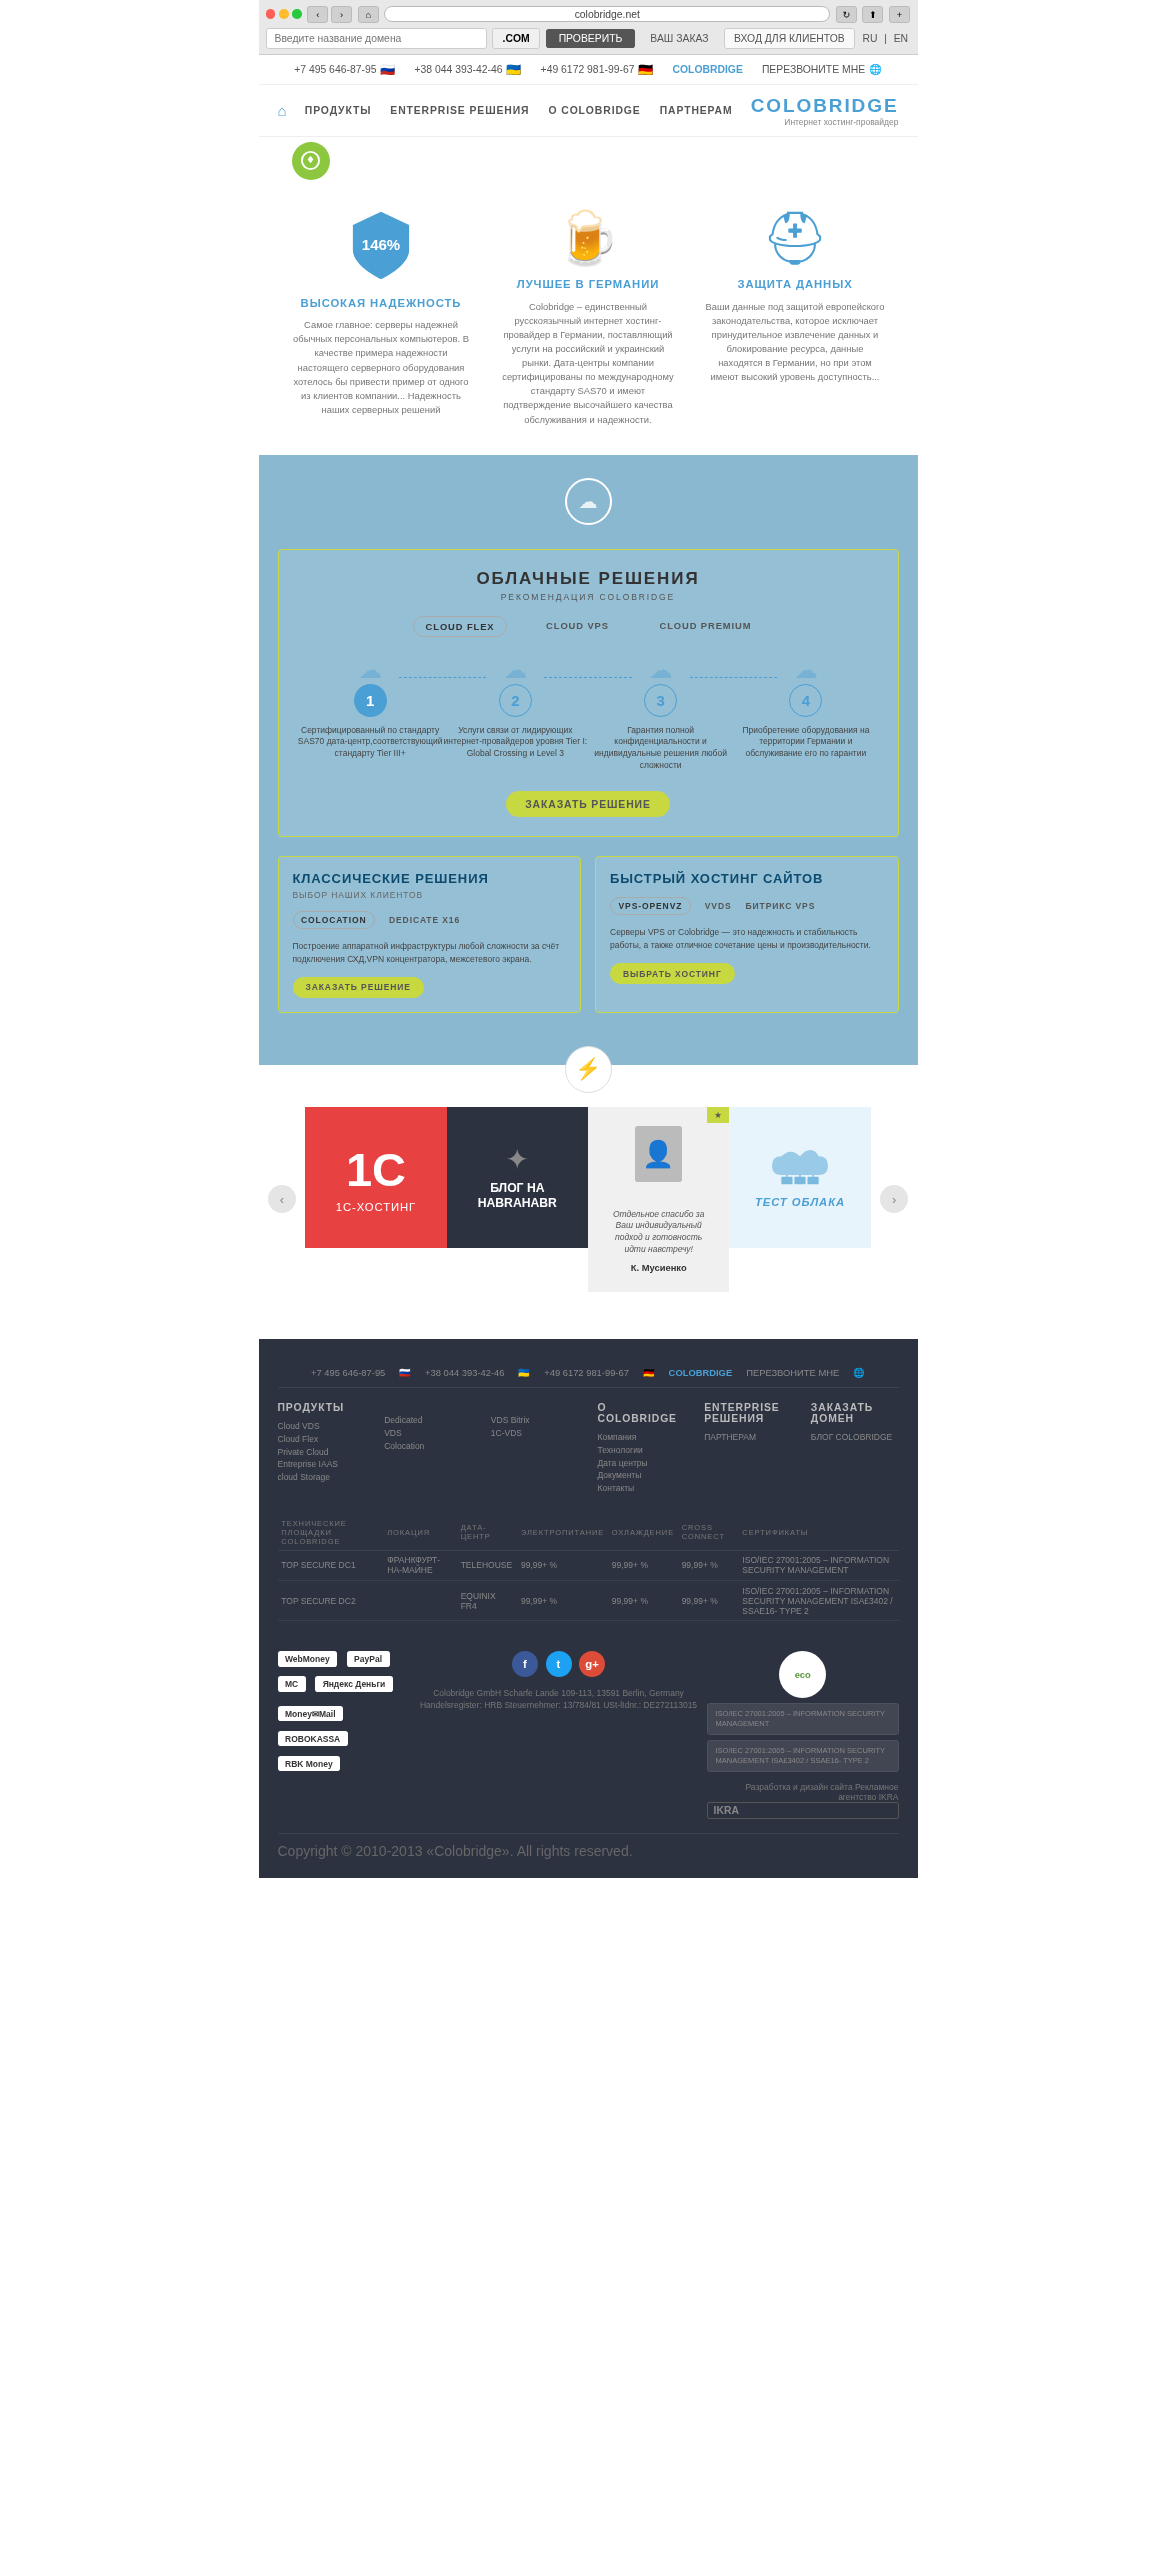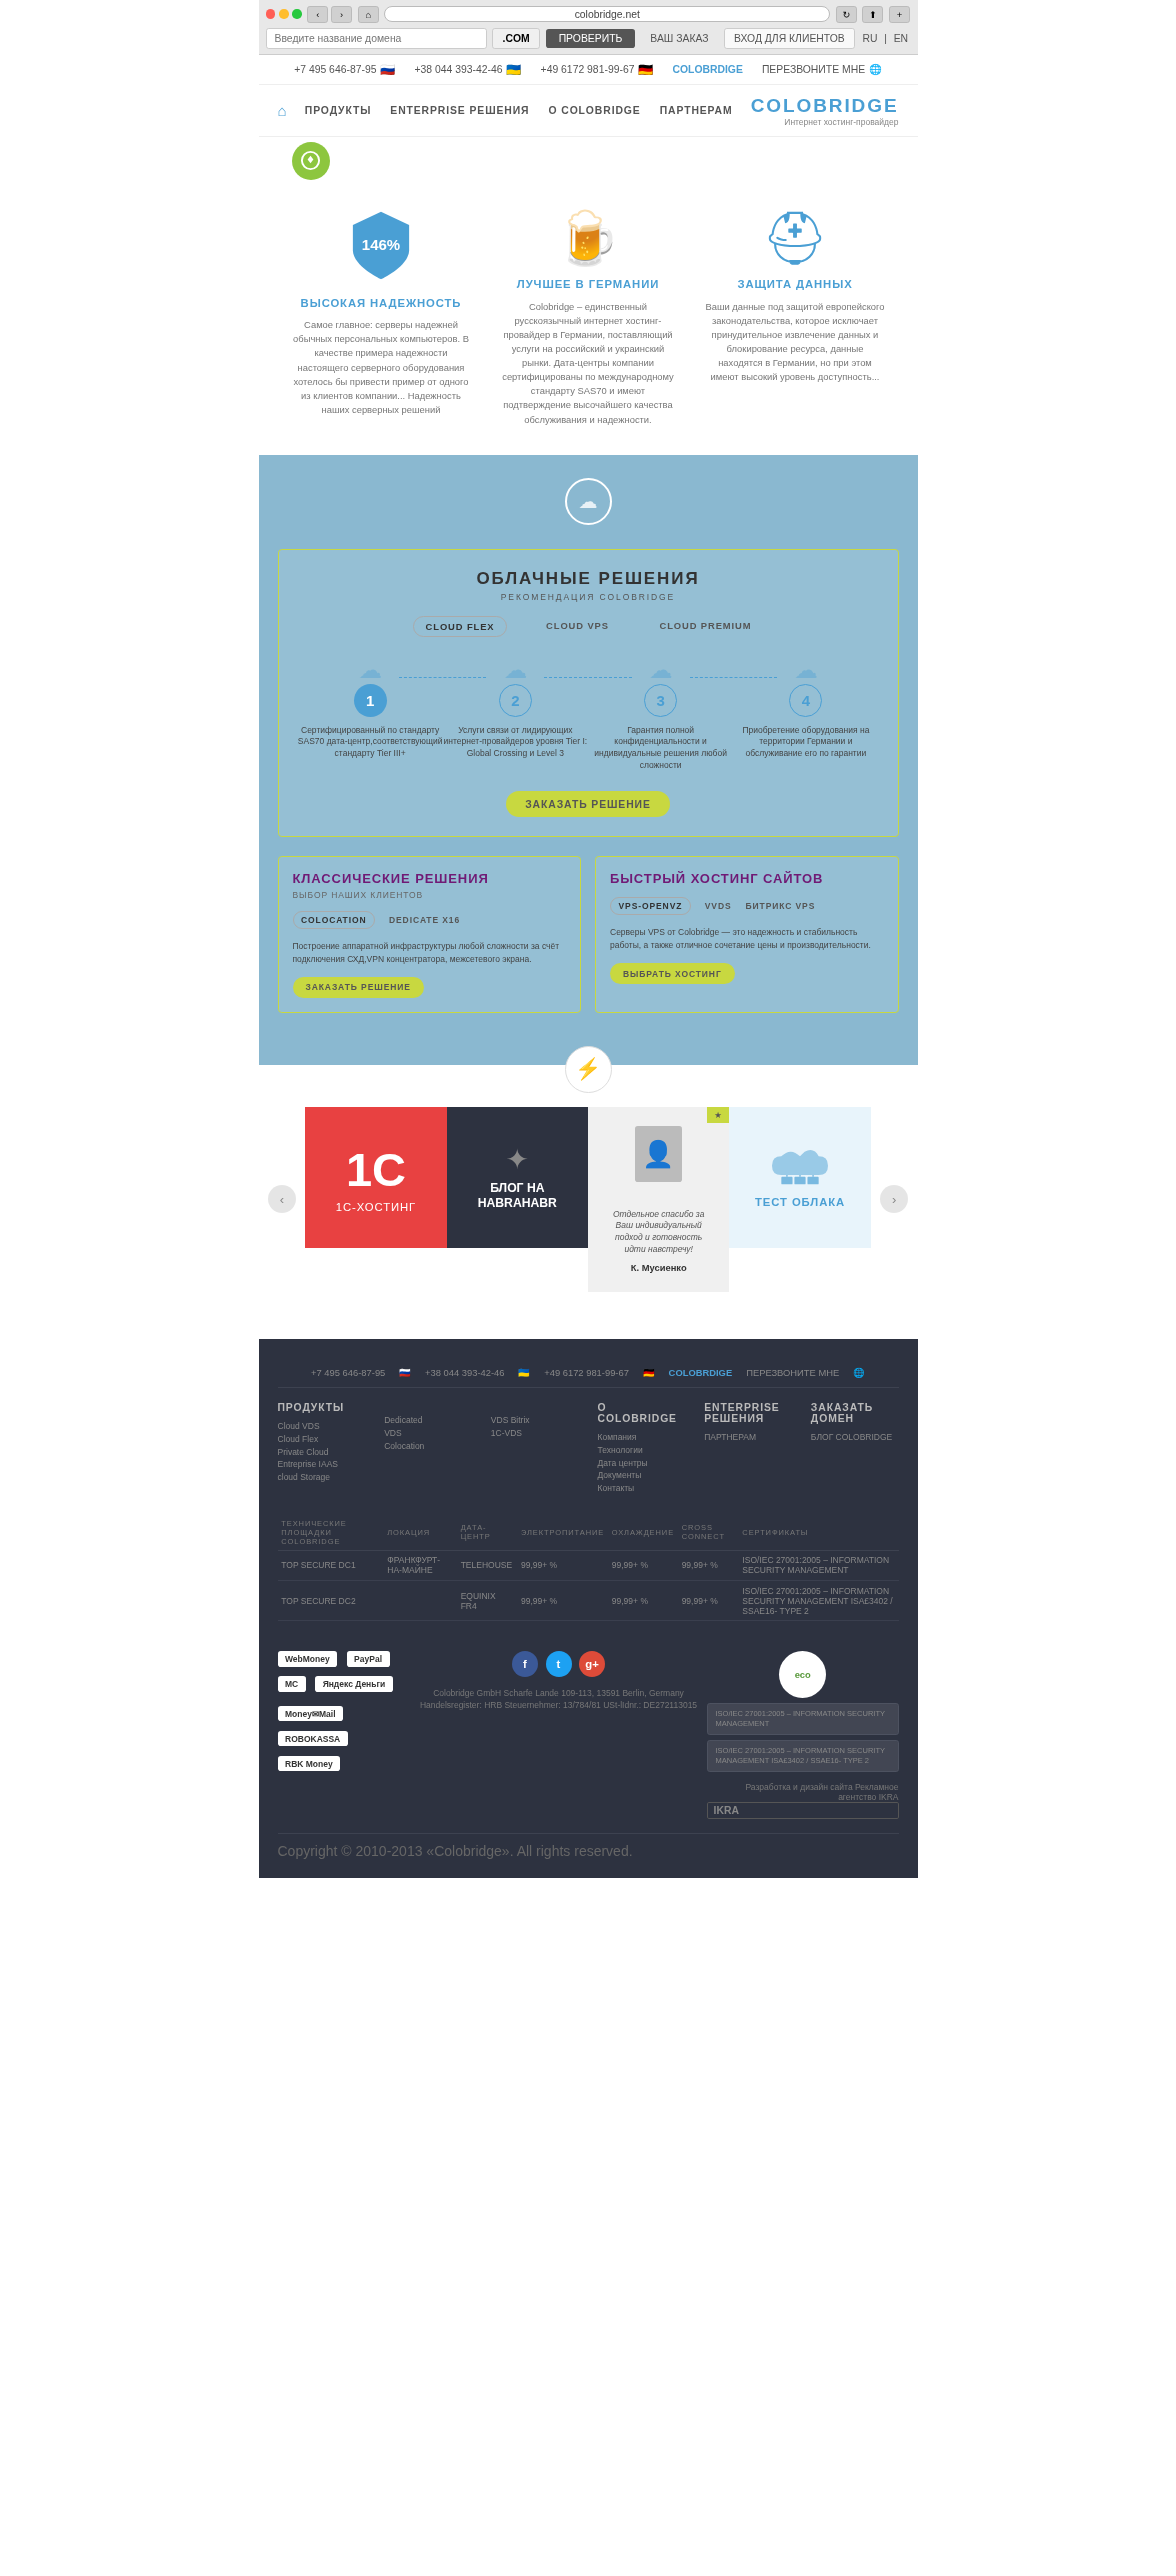--- a/index.html
+++ b/index.html
@@ -159,21 +159,21 @@
       text-align: center; width: fit-content;
     }
 
     
     .two-boxes { display: flex; gap: 14px; margin-bottom: 0; }
     .half-box {
       flex: 1; border: 1.9px solid #c8d840; border-radius: 3.8px;
       padding: 14px; background: rgba(255,255,255,0.1);
     }
     .half-title {
-      font-size: 13px; font-weight: bold; color: #701a75;
+      font-size: 13px; font-weight: bold; color: #0c4a6e;
       text-transform: uppercase; letter-spacing: 0.9px; margin-bottom: 3.8px;
     }
     .half-subtitle {
       font-size: 8.5px; color: #666; text-transform: uppercase; letter-spacing: 0.9px; margin-bottom: 11.3px;
     }
     .half-tabs { display: flex; gap: 14px; margin-bottom: 11.3px; align-items: center; }
     .half-tab {
       font-size: 8.5px; font-weight: bold; color: #555; letter-spacing: 0.9px;
       text-transform: uppercase; cursor: pointer;
     }
@@ -510,21 +510,21 @@
         <div class="slide-cloud">
           <svg width="56" height="42" viewBox="0 0 60 45">
             <path d="M30 10 Q20 0 10 10 Q0 10 0 20 Q0 30 10 30 L50 30 Q60 30 60 20 Q60 10 50 10 Q45 0 35 5 Z" fill="#4a9fd4" opacity="0.5"></path>
             <rect x="10" y="32" width="12" height="8" rx="1" fill="#4a9fd4" opacity="0.7"></rect>
             <rect x="24" y="32" width="12" height="8" rx="1" fill="#4a9fd4" opacity="0.7"></rect>
             <rect x="38" y="32" width="12" height="8" rx="1" fill="#4a9fd4" opacity="0.7"></rect>
             <line x1="16" y1="30" x2="16" y2="32" stroke="#4a9fd4" stroke-width="1.5" opacity="0.7"></line>
             <line x1="30" y1="30" x2="30" y2="32" stroke="#4a9fd4" stroke-width="1.5" opacity="0.7"></line>
             <line x1="44" y1="30" x2="44" y2="32" stroke="#4a9fd4" stroke-width="1.5" opacity="0.7"></line>
           </svg>
-          <div style="font-size:11.3px; font-weight:bold; color:#4a9fd4; text-transform:uppercase; letter-spacing:0.9px; margin-top:7.5px;">ТЕСТ ОБЛАКА</div>
+          <div style="font-size:11.3px; font-weight:bold; color:#4a9fd4; text-transform:uppercase; letter-spacing:0.9px; margin-top:7.5px;font-style:italic;">ТЕСТ ОБЛАКА</div>
         </div>
       </div>
     </div>
     <div class="slider-arrow">›</div>
   </div>
 </div>
 
 <div class="footer">
 
   <div class="footer-contact-bar">

